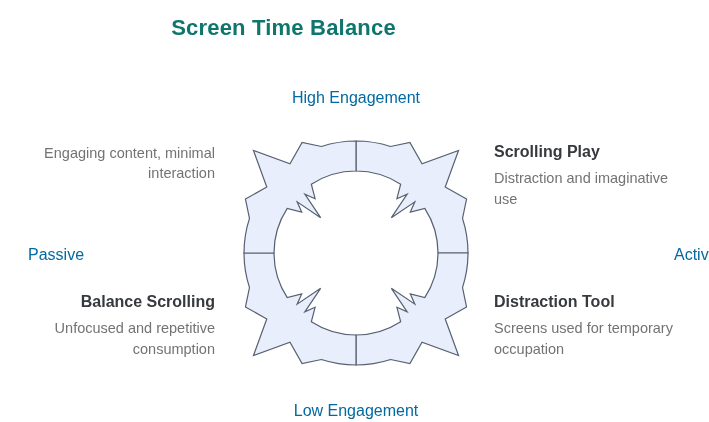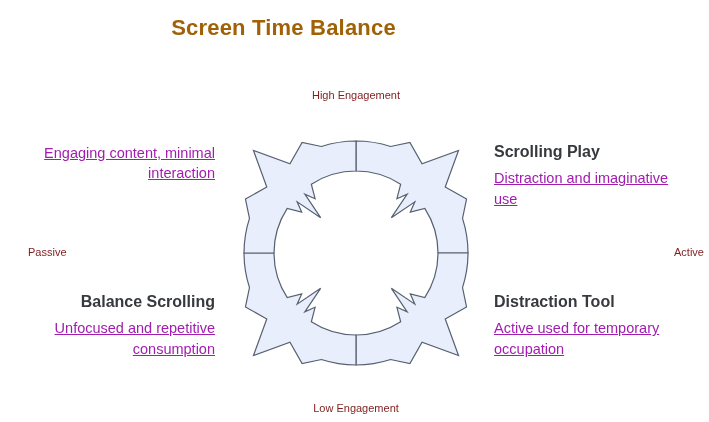--- a/index.html
+++ b/index.html
@@ -2,30 +2,30 @@
 <html><head>
 <meta charset="utf-8">
 <style>
   html,body{margin:0;padding:0;}
   body{
     width:709px;height:422px;position:relative;background:#ffffff;
     font-family:"Liberation Sans",sans-serif;overflow:hidden;
   }
   .page-title{
     position:absolute;top:15px;left:0;width:567px;text-align:center;
-    font-size:22px;font-weight:700;color:#a16207;letter-spacing:.2px;
+    font-size:22px;font-weight:700;color:#0f766e;letter-spacing:.2px;
   }
-  .axis-label{position:absolute;font-size:11px;color:#7f1d1d;white-space:nowrap;}
+  .axis-label{position:absolute;font-size:16px;color:#0369a1;white-space:nowrap;}
   .axis-top{top:89px;left:356px;transform:translateX(-50%);}
   .axis-bottom{top:402px;left:356px;transform:translateX(-50%);}
   .axis-left{top:246px;left:28px;}
   .axis-right{top:246px;left:650px;margin-left:24px;}
   .quad{position:absolute;width:192px;}
   .quad .q-title{font-size:16px;font-weight:700;color:#36393d;margin:0 0 7px 0;line-height:1.15;}
-  .quad .q-desc{font-size:14.5px;color:#a21caf;line-height:1.4;margin:0;text-decoration:underline;}
+  .quad .q-desc{font-size:14.5px;color:#737373;line-height:1.4;margin:0;}
   .q-tl{top:143px;right:494px;text-align:right;}
   .q-tr{top:143px;left:494px;text-align:left;}
   .q-bl{top:293px;right:494px;text-align:right;}
   .q-br{top:293px;left:494px;text-align:left;}
   .diagram{position:absolute;left:206px;top:103px;width:300px;height:300px;}
 </style>
 </head>
 <body>
 
 <div class="page-title">Screen Time Balance</div>
@@ -69,14 +69,14 @@
   <p class="q-desc">Distraction and imaginative use</p>
 </div>
 
 <div class="quad q-bl">
   <div class="q-title">Balance Scrolling</div>
   <p class="q-desc">Unfocused and repetitive consumption</p>
 </div>
 
 <div class="quad q-br">
   <div class="q-title">Distraction Tool</div>
-  <p class="q-desc">Active used for temporary occupation</p>
+  <p class="q-desc">Screens used for temporary occupation</p>
 </div>
 
 </body></html>

